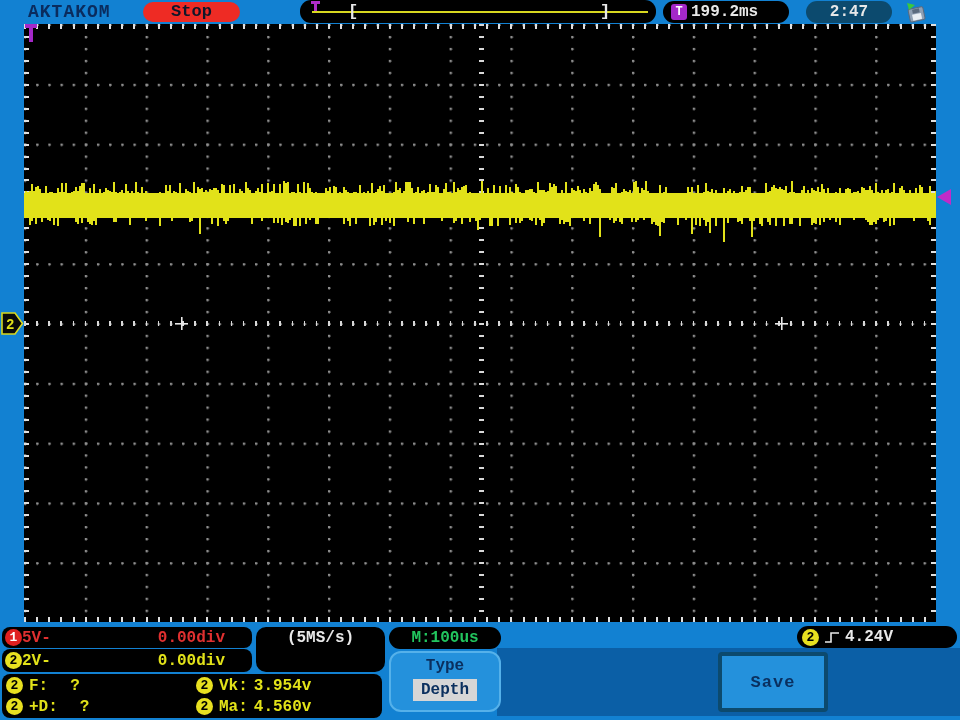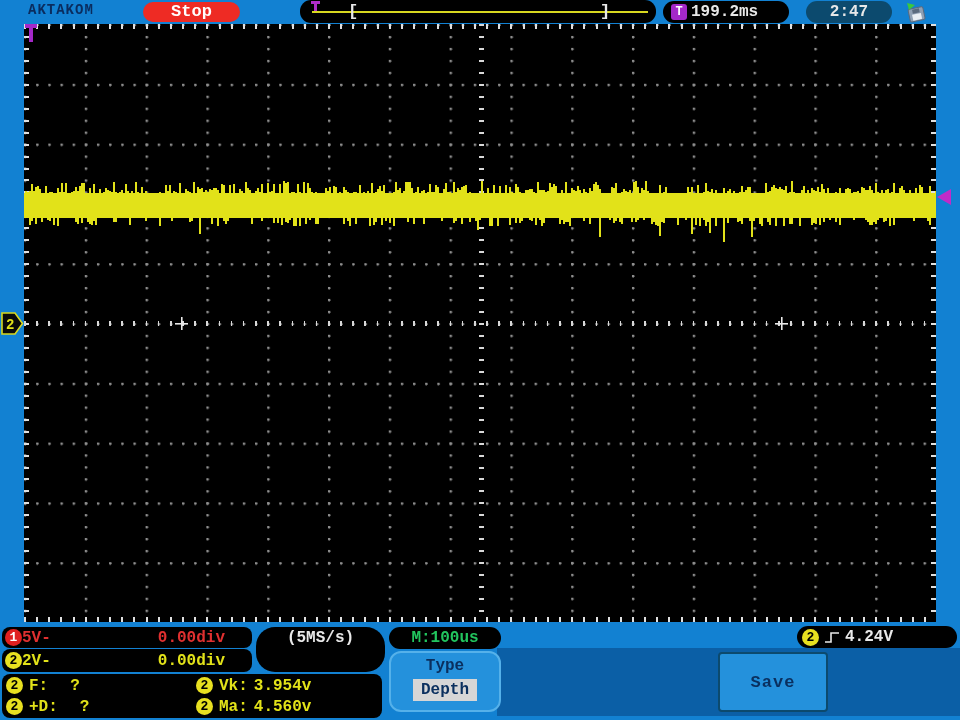--- a/index.html
+++ b/index.html
@@ -2,23 +2,23 @@
 <html><head>
 <meta charset="utf-8">
 <style>
   * { margin:0; padding:0; box-sizing:border-box; }
   html,body { width:960px; height:720px; }
   body { font-family:"Liberation Mono","DejaVu Sans Mono",monospace; font-weight:bold; }
   .screen { position:relative; width:960px; height:720px; background:#1281d2; overflow:hidden; }
 
   
   .topbar { position:absolute; left:0; top:0; width:960px; height:24px; }
-  .brand { position:absolute; left:28px; top:2px; font-size:14px; color:#0a2c5e; letter-spacing:1px; }
+  .brand { position:absolute; left:28px; top:2px; font-size:18px; color:#0a2c5e; letter-spacing:1px; }
   .stop-pill { position:absolute; left:143px; top:2px; width:97px; height:20px; border-radius:10px;
-               background:#ee2b24; color:#ffffff; font-size:17px; text-align:center; line-height:19px; }
+               background:#ee2b24; color:#0f172a; font-size:17px; text-align:center; line-height:19px; }
   .tpos-pill { position:absolute; left:300px; top:0; width:356px; height:23px; border-radius:11px; background:#000; }
   .tpos-line { position:absolute; left:12px; top:11px; width:336px; height:2px; background:#d8d820; }
   .tpos-t { position:absolute; left:11px; top:1px; width:9px; height:3px; background:#b02cc8; }
   .tpos-t::after { content:''; position:absolute; left:3px; top:0; width:3px; height:10px; background:#b02cc8; }
   .bracket { position:absolute; top:1px; color:#e8e8e8; font-size:17px; line-height:21px; }
   .bracket.open { left:48px; } .bracket.close { left:300px; }
   .tread-pill { position:absolute; left:663px; top:1px; width:126px; height:22px; border-radius:11px;
                 background:#000; display:flex; align-items:center; padding-left:8px; gap:4px; }
   .t-square { width:16px; height:16px; border-radius:3px; background:#a428c8; color:#fff;
               font-size:12px; text-align:center; line-height:16px; }
@@ -68,41 +68,41 @@
   .badge.yellow { background:#e8e020; color:#000; }
 
   .ch-row { position:absolute; left:2px; width:250px; background:#000; border-radius:8px;
             display:flex; align-items:center; padding:0 27px 0 3px; font-size:16px; }
   .ch-row.ch1 { top:627px; height:21px; color:#e03030; }
   .ch-row.ch2 { top:649px; height:23px; color:#e2e219; }
   .ch-scale { margin-left:0; }
   .ch-offset { margin-left:auto; }
 
   .acq-panel { position:absolute; left:256px; top:627px; width:129px; height:45px; background:#000;
-               border-radius:19px; color:#e8e8e8; font-size:16px; text-align:center; }
+               border-radius:10px; color:#e8e8e8; font-size:16px; text-align:center; }
   .acq-panel div { line-height:22px; }
 
   .m-pill { position:absolute; left:389px; top:627px; width:112px; height:22px; border-radius:11px;
             background:#000; color:#22c55e; font-size:16px; text-align:center; line-height:22px; }
 
   .menu-panel { position:absolute; left:389px; top:651px; width:112px; height:61px; border-radius:12px;
                 background:#2491dc; border:2px solid #55b1ea; text-align:center; color:#0a2f5e; z-index:3; }
   .menu-title { font-size:16px; line-height:26px; }
   .menu-sel { display:inline-block; background:#d6d6d6; color:#0a2f5e; font-size:16px;
               line-height:22px; padding:0 8px; }
 
   .meas-panel { position:absolute; left:2px; top:674px; width:380px; height:44px; background:#000;
                 border-radius:8px; color:#e2e219; font-size:16px;
                 display:grid; grid-template-columns:190px 1fr; align-items:center; padding:1px 4px; }
   .meas-cell { display:flex; align-items:center; gap:6px; }
   .meas-q { margin-left:16px; }
 
   .dark-bar { position:absolute; left:497px; top:648px; width:463px; height:68px; background:#0b5fa6; }
   .save-btn { position:absolute; left:718px; top:652px; width:110px; height:60px; border-radius:4px;
-              background:#2491dc; border:2px solid #0c4a6e; color:#0a2f5e; font-size:17px;
+              background:#2491dc; border:4px solid #0c4a6e; color:#0a2f5e; font-size:17px;
               display:flex; align-items:center; justify-content:center; letter-spacing:1px; z-index:3; }
 
   .trig-pill { position:absolute; left:797px; top:626px; width:160px; height:22px; border-radius:11px;
                background:#000; display:flex; align-items:center; gap:5px; padding-left:5px; z-index:3; }
   .trig-val { color:#e8e8e8; font-size:16px; }
 </style>
 </head>
 <body>
 
 <div class="screen">

